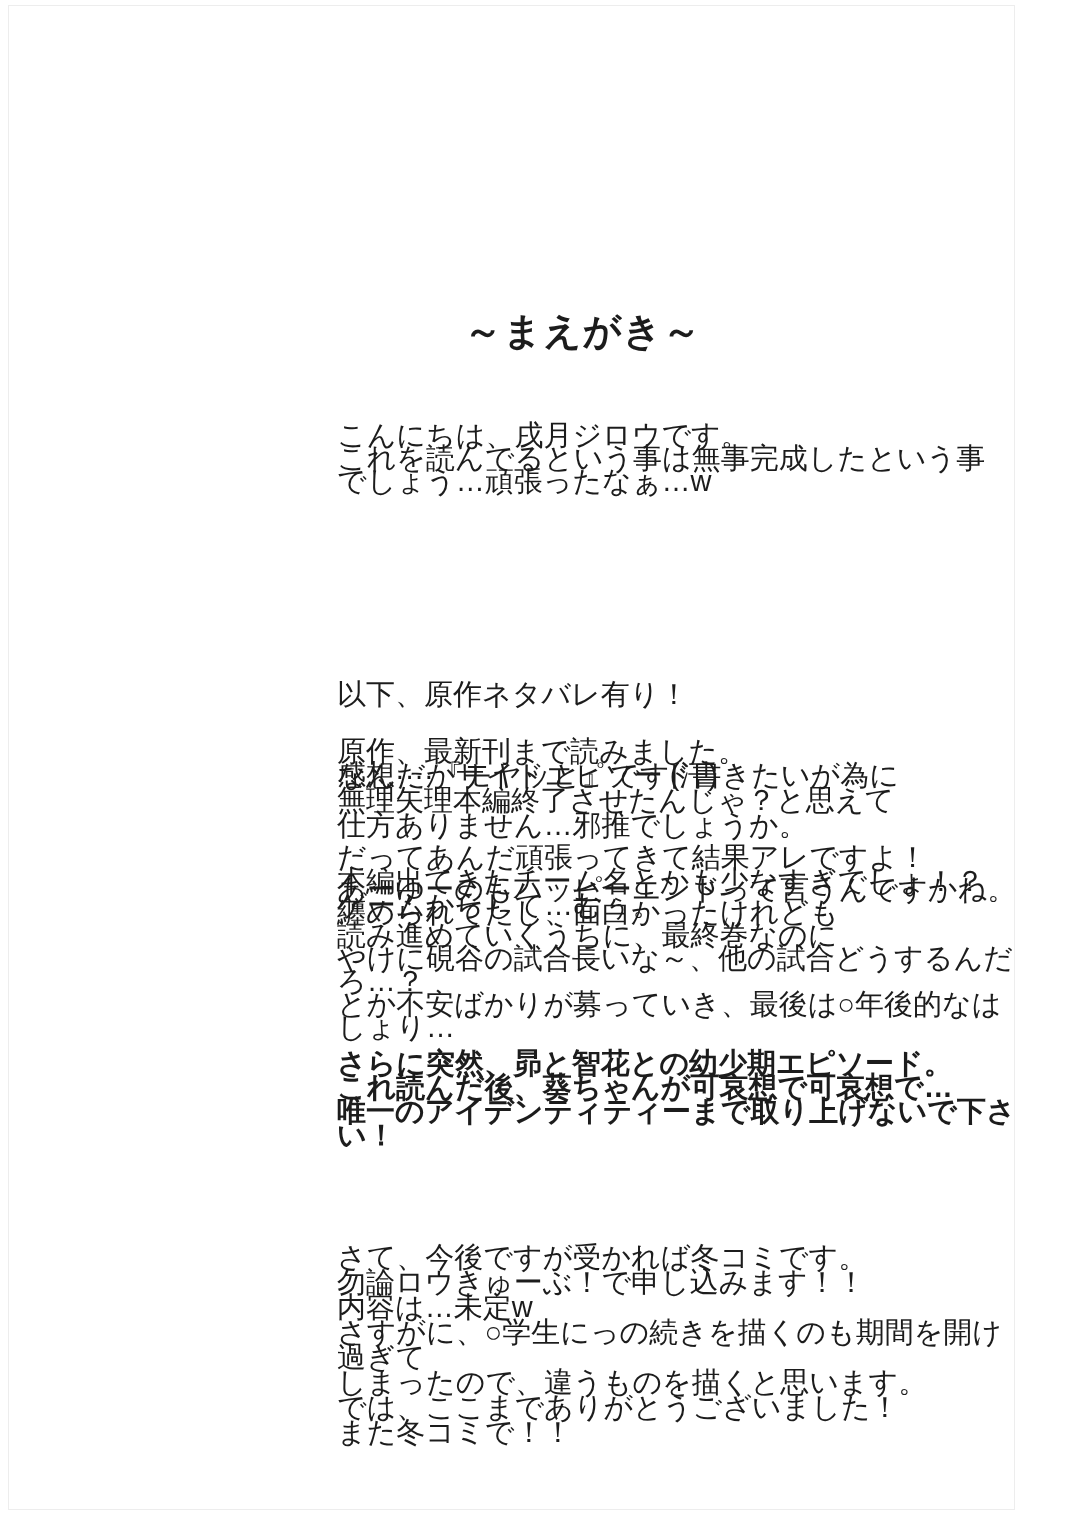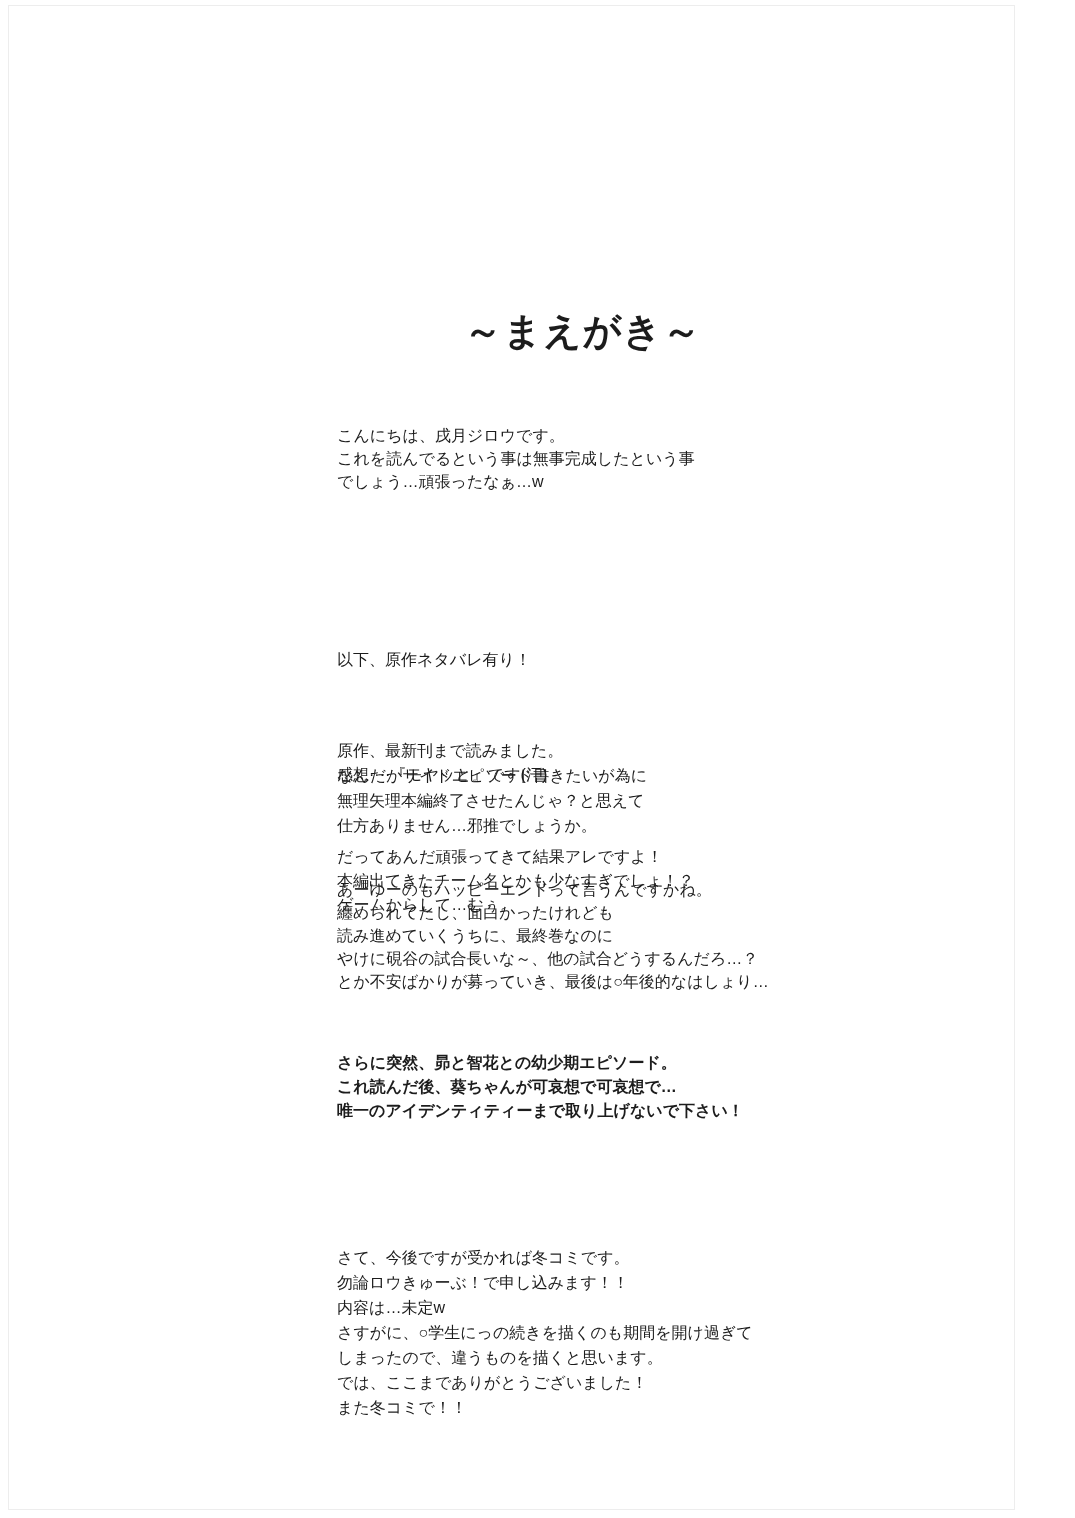--- a/index.html
+++ b/index.html
@@ -33,28 +33,28 @@
     margin: 0;
     font-size: 38px;
     font-weight: bold;
     letter-spacing: 1px;
     white-space: nowrap;
   }
   .para {
     position: absolute;
     left: 337px;
     margin: 0;
-    font-size: 16px;
+    font-size: 29px;
     line-height: 24px;
     white-space: pre-line;
     letter-spacing: 0px;
   }
   .p0 { top: 424px; line-height: 23px; }
   .p1 { top: 505px; line-height: 23px; }
-  .p2 { top: 649px; font-family: Liberation Mono, monospace; }
+  .p2 { top: 682px; }
   .p3 { top: 703px; margin-top: 36px; }
   .p4 { top: 763px; line-height: 25px; }
   .p5 { top: 845px; }
   .p6 { top: 878px; line-height: 23px; }
   .p7 { top: 1051px; font-weight: bold; }
   .p8 { top: 1132px; line-height: 25px; }
   .p9 { top: 1245px; line-height: 25px; }
 </style>
 </head>
 <body>

